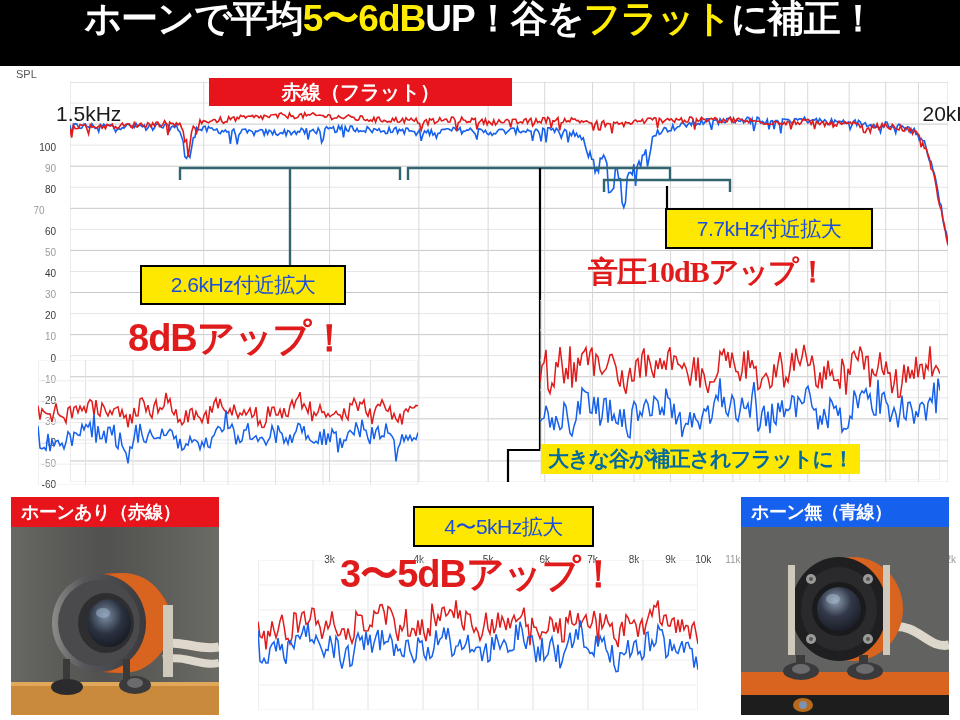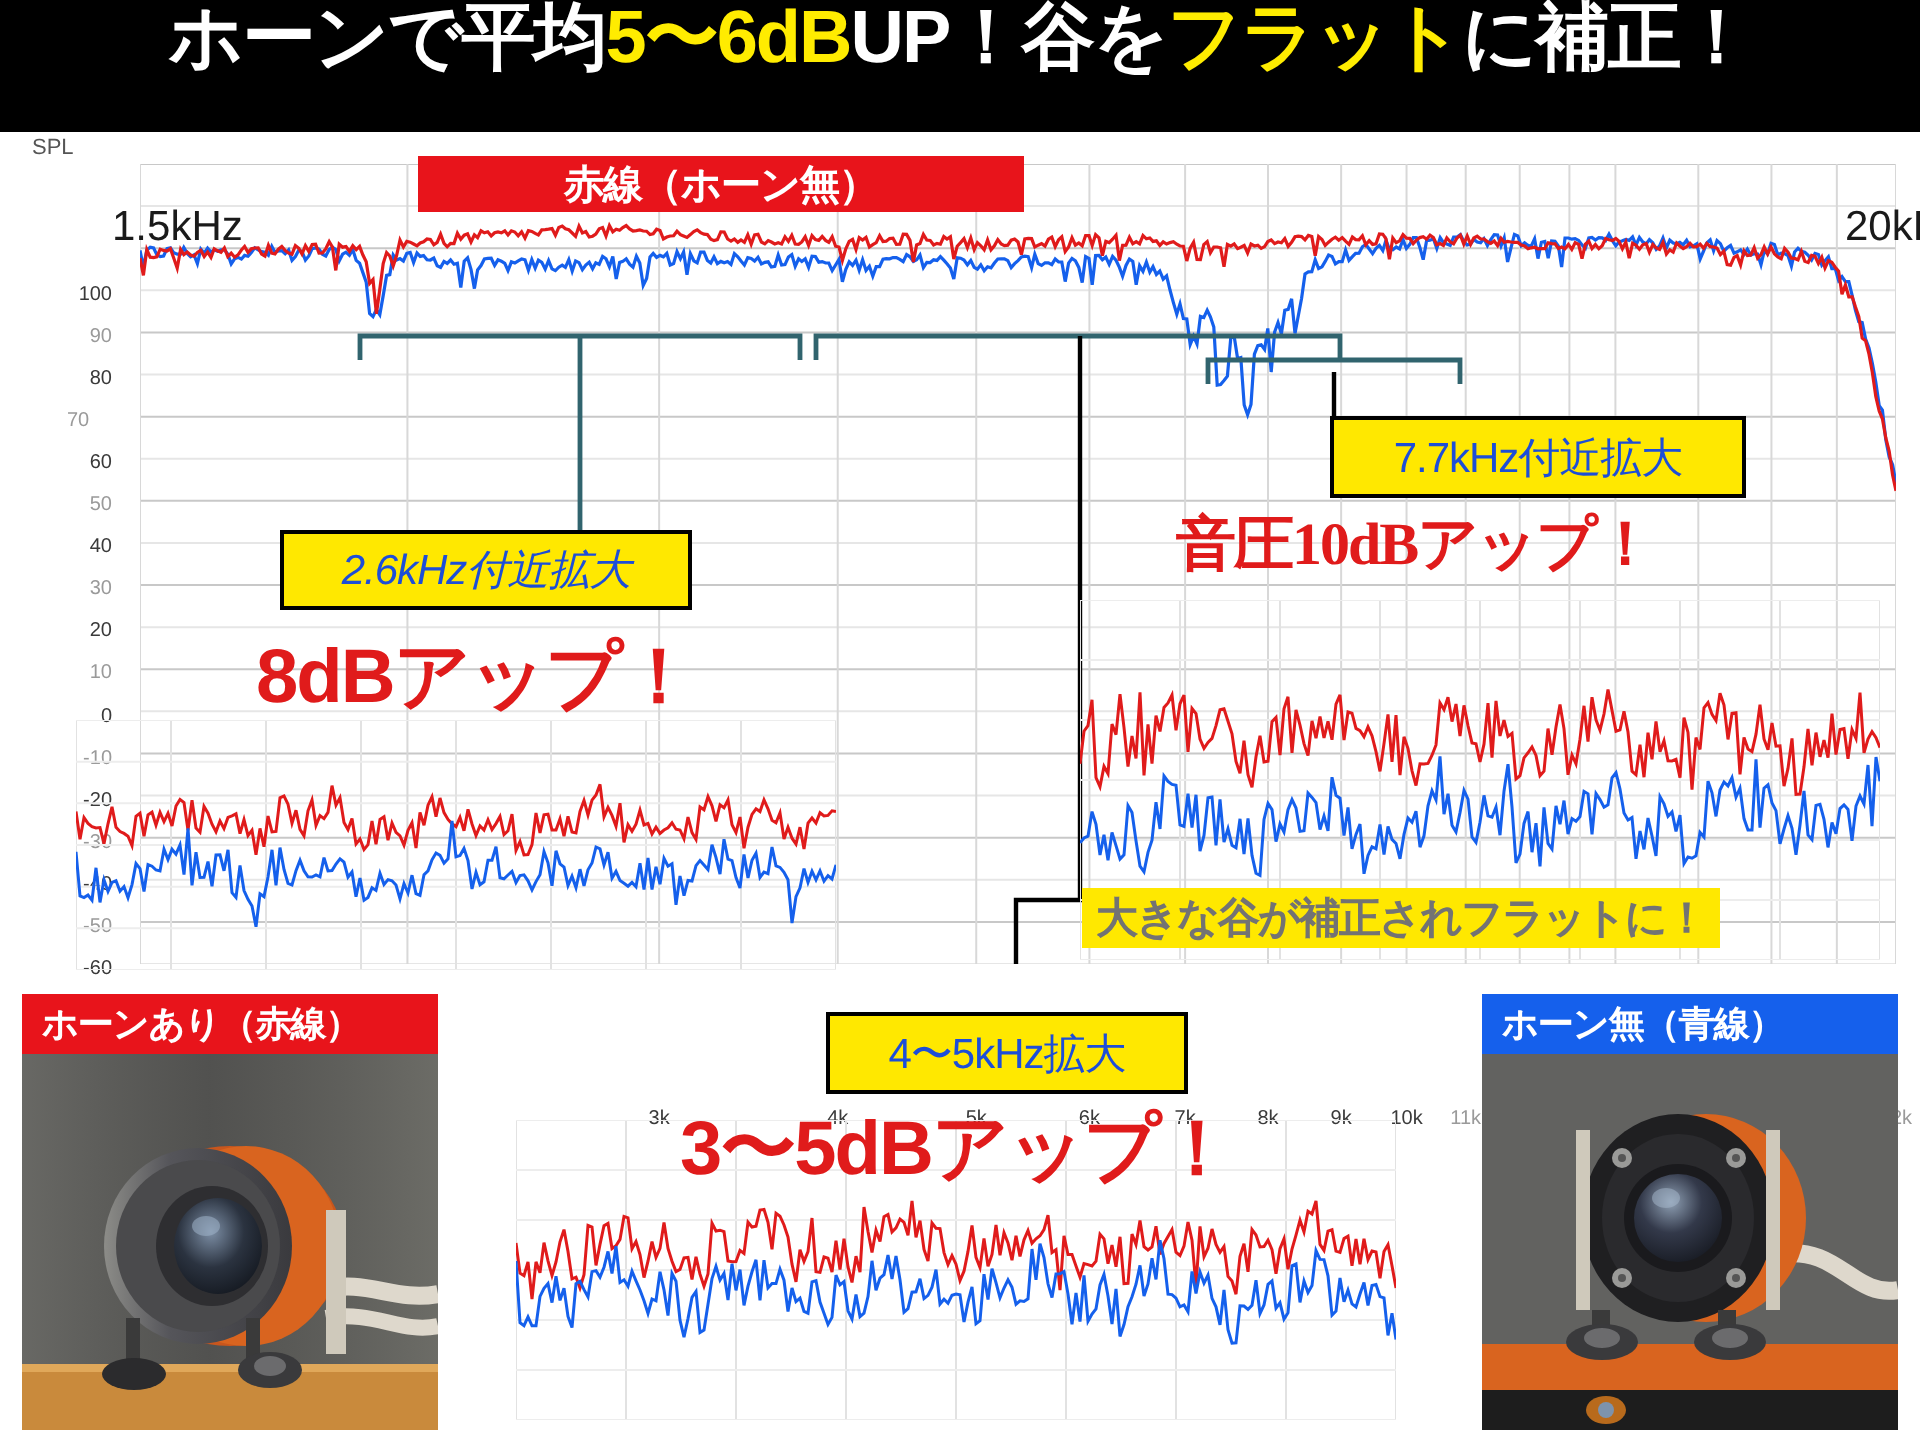--- a/index.html
+++ b/index.html
@@ -40,21 +40,21 @@
   
   .ybox{position:absolute;background:#ffe800;border:2.5px solid #000;
      display:flex;align-items:center;justify-content:center;
      font-size:21px;color:#1d4ed8;letter-spacing:-0.5px;z-index:40;white-space:nowrap;}
 
   
   .redcall{position:absolute;color:#e01b1b;font-weight:bold;white-space:nowrap;z-index:40;
     letter-spacing:-1px;}
 
   
-  #flat-note{position:absolute;left:541px;top:444px;background:#ffe800;color:#737373;
+  #flat-note{position:absolute;left:541px;top:444px;background:#ffe800;color:#0369a1;
      font-weight:bold;font-size:21px;padding:1px 7px;white-space:nowrap;z-index:40;
      letter-spacing:-1px;}
 
   
   .photo-card{position:absolute;width:208px;height:218px;z-index:50;background:#fff;}
   .photo-cap{position:absolute;left:0;top:0;width:208px;height:30px;
      display:flex;align-items:center;color:#fff;font-size:18px;font-weight:bold;
      padding-left:10px;box-sizing:border-box;letter-spacing:-0.5px;white-space:nowrap;}
   .cap-red{background:#e8141b;}
   .cap-blue{background:#1560ec;}
@@ -192,21 +192,21 @@
         <path d="M470,200 L470,368 L438,368 L438,420" stroke="#000" stroke-width="2.2" fill="none"></path>
         <polygon points="431,418 445,418 438,432" fill="#000"></polygon>
       </g>
     </svg>
 
     <div class="range-note" style="left:-14px;top:20px;">1.5kHz</div>
     <div class="range-note" style="right:2px;top:20px;">20kHz</div>
   </div>
 
   <div id="legend">
-    <div class="red">赤線（ホーン無）</div>
+    <div class="red">赤線（フラット）</div>
   </div>
 </div>
 
 <svg class="inset" style="left:38px;top:360px;" width="380" height="125">
   <g id="inset1-grid">
       <line x1="0" x2="0" y1="0" y2="125" stroke="#e2e2e2" stroke-width="1"></line>
       <line x1="47.5" x2="47.5" y1="0" y2="125" stroke="#e2e2e2" stroke-width="1"></line>
       <line x1="95" x2="95" y1="0" y2="125" stroke="#e2e2e2" stroke-width="1"></line>
       <line x1="142.5" x2="142.5" y1="0" y2="125" stroke="#e2e2e2" stroke-width="1"></line>
       <line x1="190" x2="190" y1="0" y2="125" stroke="#e2e2e2" stroke-width="1"></line>
@@ -265,21 +265,21 @@
       <line x1="0" x2="440" y1="50" y2="50" stroke="#ededed" stroke-width="1"></line>
       <line x1="0" x2="440" y1="75" y2="75" stroke="#ededed" stroke-width="1"></line>
       <line x1="0" x2="440" y1="100" y2="100" stroke="#ededed" stroke-width="1"></line>
       <line x1="0" x2="440" y1="125" y2="125" stroke="#ededed" stroke-width="1"></line>
       <line x1="0" x2="440" y1="150" y2="150" stroke="#ededed" stroke-width="1"></line>
     </g>
   <path id="inset3-red" fill="none" stroke="#e01b1b" stroke-width="1.5" d="M0.0,61.5 L2.0,76.6 L4.0,77.8 L6.0,70.9 L8.0,89.5 L10.0,70.9 L12.0,76.4 L14.0,61.3 L16.0,70.4 L18.0,77.8 L20.0,71.0 L22.0,60.9 L24.0,54.8 L26.0,65.8 L28.0,79.4 L30.0,78.6 L32.0,84.0 L34.0,77.4 L36.0,52.7 L38.0,53.5 L40.0,72.7 L42.0,62.2 L44.0,52.9 L46.0,51.7 L48.0,64.3 L50.0,62.9 L52.0,59.7 L54.0,48.2 L56.0,48.9 L58.0,64.4 L60.0,60.8 L62.0,67.3 L64.0,78.8 L66.0,70.6 L68.0,60.8 L70.0,68.7 L72.0,64.2 L74.0,51.3 L76.0,64.2 L78.0,70.6 L80.0,75.8 L82.0,74.7 L84.0,68.9 L86.0,68.7 L88.0,79.7 L90.0,68.4 L92.0,77.1 L94.0,83.1 L96.0,77.0 L98.0,51.6 L100.0,55.5 L102.0,55.1 L104.0,55.8 L106.0,70.5 L108.0,70.9 L110.0,70.8 L112.0,65.2 L114.0,66.7 L116.0,51.1 L118.0,53.5 L120.0,53.1 L122.0,45.0 L124.0,44.7 L126.0,51.2 L128.0,64.7 L130.0,46.6 L132.0,48.1 L134.0,52.5 L136.0,58.5 L138.0,72.1 L140.0,80.9 L142.0,64.9 L144.0,70.7 L146.0,65.8 L148.0,49.0 L150.0,75.9 L152.0,76.2 L154.0,68.5 L156.0,69.1 L158.0,76.0 L160.0,60.3 L162.0,74.8 L164.0,59.4 L166.0,73.5 L168.0,81.2 L170.0,68.1 L172.0,76.1 L174.0,43.5 L176.0,55.8 L178.0,66.2 L180.0,55.1 L182.0,60.8 L184.0,48.3 L186.0,47.2 L188.0,56.0 L190.0,53.9 L192.0,49.6 L194.0,51.2 L196.0,57.7 L198.0,40.4 L200.0,58.7 L202.0,50.3 L204.0,64.7 L206.0,70.5 L208.0,51.5 L210.0,54.1 L212.0,54.3 L214.0,66.3 L216.0,72.3 L218.0,67.8 L220.0,72.1 L222.0,80.3 L224.0,75.6 L226.0,65.7 L228.0,52.7 L230.0,68.7 L232.0,73.8 L234.0,59.2 L236.0,73.2 L238.0,67.2 L240.0,52.5 L242.0,67.6 L244.0,56.4 L246.0,61.5 L248.0,70.1 L250.0,57.9 L252.0,68.2 L254.0,59.9 L256.0,55.3 L258.0,61.6 L260.0,59.4 L262.0,57.9 L264.0,54.8 L266.0,47.6 L268.0,66.3 L270.0,64.9 L272.0,85.1 L274.0,57.9 L276.0,67.3 L278.0,67.3 L280.0,73.0 L282.0,78.6 L284.0,71.8 L286.0,72.3 L288.0,73.0 L290.0,70.6 L292.0,57.1 L294.0,59.4 L296.0,71.9 L298.0,62.5 L300.0,73.4 L302.0,58.4 L304.0,81.8 L306.0,81.7 L308.0,57.0 L310.0,62.3 L312.0,50.3 L314.0,63.3 L316.0,65.0 L318.0,63.5 L320.0,53.1 L322.0,67.2 L324.0,61.7 L326.0,58.2 L328.0,54.8 L330.0,66.1 L332.0,67.8 L334.0,63.1 L336.0,51.0 L338.0,60.1 L340.0,83.2 L342.0,53.2 L344.0,68.4 L346.0,64.1 L348.0,54.5 L350.0,62.2 L352.0,66.2 L354.0,63.3 L356.0,78.2 L358.0,80.5 L360.0,87.1 L362.0,68.1 L364.0,61.9 L366.0,75.9 L368.0,54.8 L370.0,57.5 L372.0,63.5 L374.0,63.3 L376.0,60.1 L378.0,64.8 L380.0,76.9 L382.0,64.3 L384.0,59.4 L386.0,74.6 L388.0,64.5 L390.0,57.6 L392.0,50.1 L394.0,56.0 L396.0,45.6 L398.0,47.0 L400.0,40.5 L402.0,62.2 L404.0,65.2 L406.0,55.6 L408.0,54.9 L410.0,65.6 L412.0,66.2 L414.0,59.3 L416.0,58.1 L418.0,72.9 L420.0,59.5 L422.0,72.1 L424.0,59.4 L426.0,69.8 L428.0,65.5 L430.0,66.0 L432.0,79.1 L434.0,65.8 L436.0,62.4 L438.0,72.9 L440.0,84.0"></path>
   <path id="inset3-blue" fill="none" stroke="#1560ec" stroke-width="1.5" d="M0.0,70.5 L2.0,101.3 L4.0,102.8 L6.0,98.4 L8.0,102.9 L10.0,102.9 L12.0,88.2 L14.0,84.2 L16.0,81.8 L18.0,91.3 L20.0,78.1 L22.0,90.2 L24.0,84.1 L26.0,98.2 L28.0,103.8 L30.0,81.8 L32.0,80.7 L34.0,84.8 L36.0,88.5 L38.0,75.8 L40.0,75.3 L42.0,78.6 L44.0,73.6 L46.0,65.7 L48.0,76.8 L50.0,63.1 L52.0,81.2 L54.0,79.9 L56.0,83.1 L58.0,75.6 L60.0,80.4 L62.0,85.0 L64.0,90.4 L66.0,96.7 L68.0,89.5 L70.0,90.4 L72.0,75.9 L74.0,84.9 L76.0,97.8 L78.0,76.7 L80.0,80.6 L82.0,100.1 L84.0,108.6 L86.0,99.3 L88.0,88.7 L90.0,85.8 L92.0,106.2 L94.0,105.0 L96.0,92.1 L98.0,79.3 L100.0,73.2 L102.0,80.0 L104.0,76.7 L106.0,90.0 L108.0,71.9 L110.0,85.2 L112.0,74.8 L114.0,92.7 L116.0,83.1 L118.0,75.9 L120.0,69.9 L122.0,90.2 L124.0,70.1 L126.0,84.0 L128.0,81.8 L130.0,81.8 L132.0,74.6 L134.0,80.1 L136.0,95.8 L138.0,84.0 L140.0,90.8 L142.0,89.1 L144.0,95.7 L146.0,96.6 L148.0,80.9 L150.0,80.3 L152.0,91.0 L154.0,96.6 L156.0,102.2 L158.0,98.7 L160.0,77.6 L162.0,82.4 L164.0,80.8 L166.0,95.4 L168.0,99.5 L170.0,87.2 L172.0,98.3 L174.0,96.6 L176.0,88.3 L178.0,70.4 L180.0,85.1 L182.0,79.1 L184.0,77.3 L186.0,67.5 L188.0,79.5 L190.0,68.0 L192.0,79.9 L194.0,96.1 L196.0,94.3 L198.0,86.1 L200.0,85.9 L202.0,79.4 L204.0,89.3 L206.0,87.7 L208.0,83.6 L210.0,74.8 L212.0,92.0 L214.0,89.6 L216.0,91.6 L218.0,87.6 L220.0,87.0 L222.0,87.4 L224.0,101.0 L226.0,91.1 L228.0,83.4 L230.0,101.9 L232.0,100.4 L234.0,77.1 L236.0,89.8 L238.0,74.3 L240.0,81.3 L242.0,88.9 L244.0,84.0 L246.0,79.9 L248.0,83.6 L250.0,92.1 L252.0,90.4 L254.0,90.7 L256.0,89.4 L258.0,64.5 L260.0,79.9 L262.0,61.8 L264.0,68.8 L266.0,81.9 L268.0,88.8 L270.0,77.0 L272.0,76.9 L274.0,75.8 L276.0,87.0 L278.0,102.1 L280.0,86.5 L282.0,100.8 L284.0,77.7 L286.0,100.6 L288.0,97.0 L290.0,94.4 L292.0,82.5 L294.0,77.2 L296.0,88.0 L298.0,102.0 L300.0,84.5 L302.0,108.2 L304.0,102.3 L306.0,93.3 L308.0,88.4 L310.0,82.1 L312.0,72.7 L314.0,88.0 L316.0,82.0 L318.0,69.1 L320.0,79.7 L322.0,60.1 L324.0,69.4 L326.0,87.1 L328.0,87.3 L330.0,89.1 L332.0,93.4 L334.0,92.5 L336.0,95.9 L338.0,75.7 L340.0,86.7 L342.0,76.0 L344.0,81.6 L346.0,77.5 L348.0,89.2 L350.0,93.4 L352.0,102.4 L354.0,85.0 L356.0,104.9 L358.0,111.6 L360.0,111.4 L362.0,92.9 L364.0,93.0 L366.0,94.7 L368.0,92.6 L370.0,80.1 L372.0,96.8 L374.0,92.5 L376.0,82.2 L378.0,80.5 L380.0,94.1 L382.0,91.4 L384.0,99.6 L386.0,96.4 L388.0,72.9 L390.0,72.0 L392.0,91.2 L394.0,80.5 L396.0,86.3 L398.0,82.8 L400.0,65.3 L402.0,69.7 L404.0,69.8 L406.0,77.9 L408.0,97.6 L410.0,95.5 L412.0,79.0 L414.0,90.9 L416.0,85.1 L418.0,91.9 L420.0,93.5 L422.0,87.0 L424.0,81.2 L426.0,92.7 L428.0,82.8 L430.0,82.3 L432.0,88.3 L434.0,88.9 L436.0,107.7 L438.0,96.6 L440.0,109.8"></path>
 </svg>
 
-<div class="ybox" style="left:140px;top:265px;width:202px;height:36px;font-style:italic;">2.6kHz付近拡大</div>
+<div class="ybox" style="left:140px;top:265px;width:202px;height:36px;">2.6kHz付近拡大</div>
 
 <div class="ybox" style="left:665px;top:208px;width:204px;height:37px;">7.7kHz付近拡大</div>
 
 <div class="ybox" style="left:413px;top:506px;width:177px;height:37px;">4〜5kHz拡大</div>
 
 <div class="redcall" style="left:128px;top:313px;font-size:38px;">8dBアップ！</div>
 
 <div class="redcall" style="left:588px;top:252px;font-size:30px;font-family:Liberation Serif, serif;">音圧10dBアップ！</div>
 
 <div class="redcall" style="left:340px;top:549px;font-size:38px;">3〜5dBアップ！</div>

